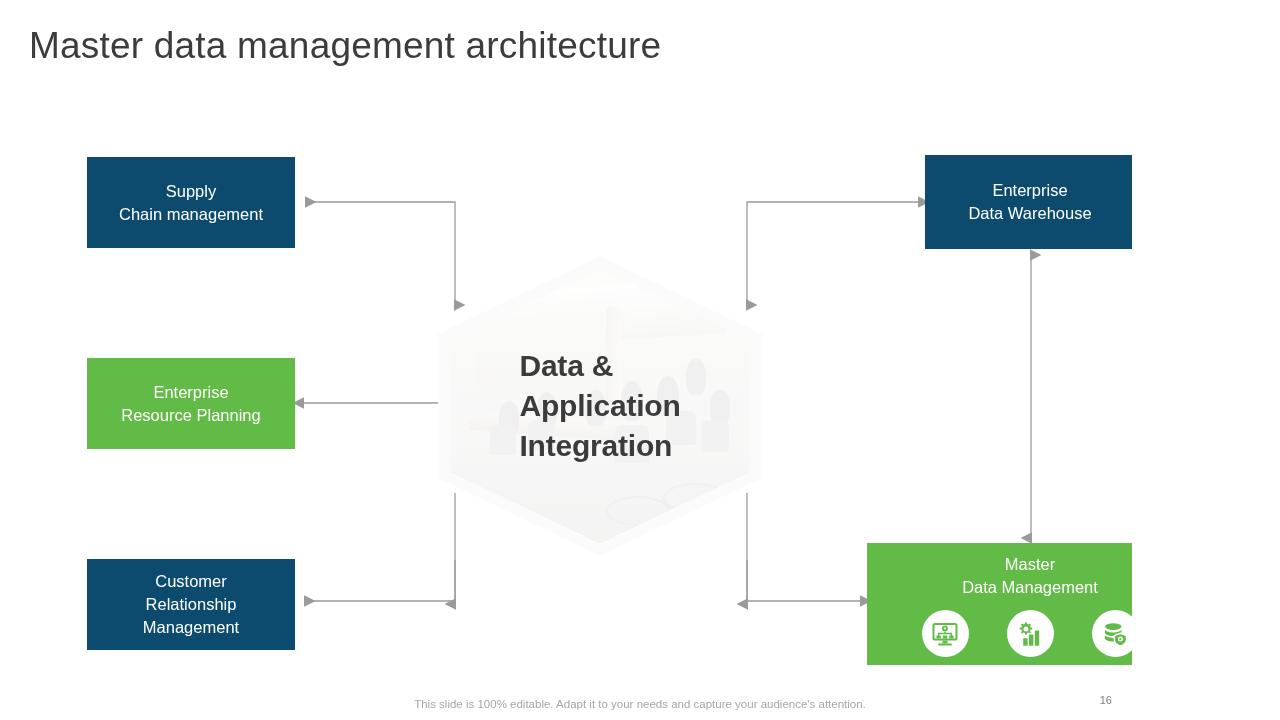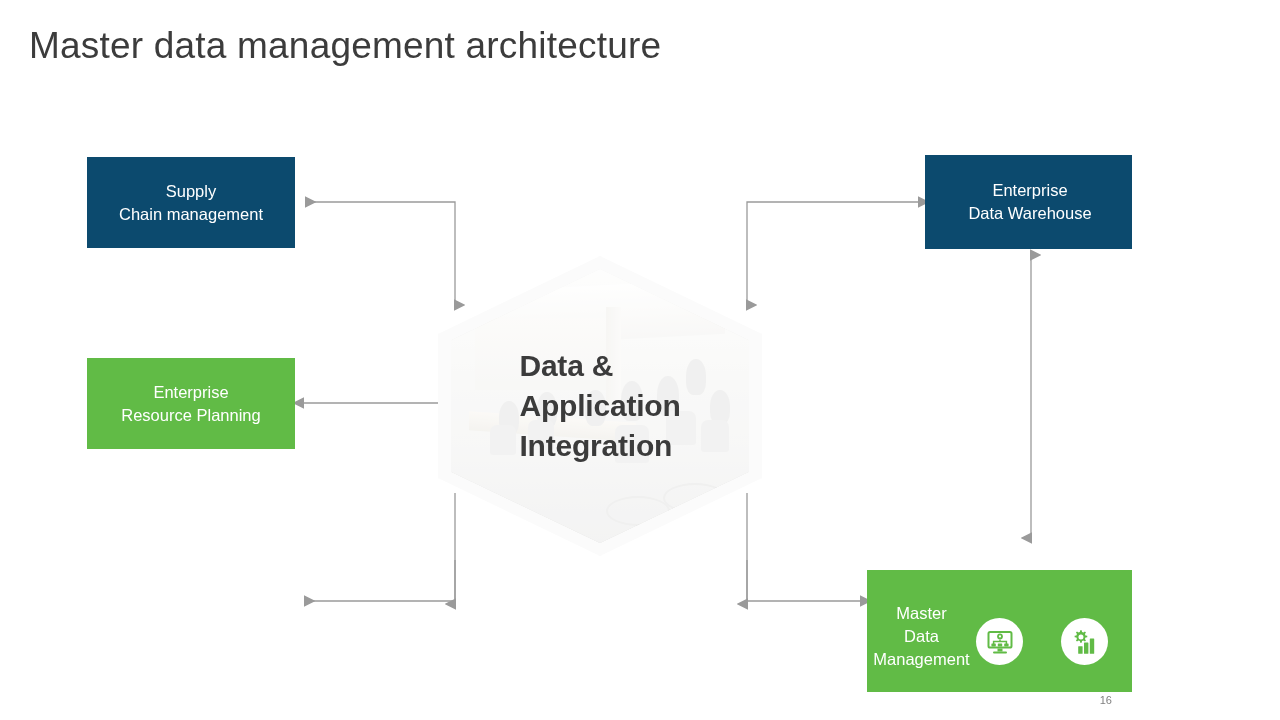--- a/index.html
+++ b/index.html
@@ -59,24 +59,23 @@
   .blue  { background: #0c4a6e; }
   .green { background: #61bb46; }
 
   #node-scm { left: 87px;  top: 157px; width: 208px; height: 91px; }
   #node-erp { left: 87px;  top: 358px; width: 208px; height: 91px; }
   #node-crm { left: 87px;  top: 559px; width: 208px; height: 91px; }
   #node-edw { left: 925px; top: 155px; width: 210px; height: 94px; }
 
   #node-mdm {
     left: 867px; top: 543px; width: 326px; height: 122px;
-    flex-direction: row;
+    flex-direction: column;
     justify-content: flex-start;
     padding-top: 10px;
-    margin-top: 27px;
   }
   #node-mdm .node-label { font-size: 16.5px; line-height: 23px; }
   .mdm-icons {
     display: flex;
     gap: 38px;
     margin-top: 11px;
   }
   .icon-circle {
     width: 47px;
     height: 47px;
@@ -285,20 +284,25 @@
   <div class="node blue" id="node-scm">
     <span class="node-label">Supply
 Chain management</span>
   </div>
 
   <div class="node green" id="node-erp">
     <span class="node-label">Enterprise
 Resource Planning</span>
   </div>
 
+  <div class="node blue" id="node-crm">
+    <span class="node-label">Customer
+Relationship
+Management</span>
+  </div>
 
   <div class="node blue" id="node-edw">
     <span class="node-label">Enterprise
 Data Warehouse</span>
   </div>
 
   <div class="node green" id="node-mdm">
     <span class="node-label">Master
 Data Management</span>
 
@@ -347,15 +351,16 @@
           <path d="M19.4 13.2 l6.1 2.35 v4.0 c0 3.35 -2.6 5.5 -6.1 6.6 c-3.5 -1.1 -6.1 -3.25 -6.1 -6.6
                    v-4.0 z" fill="#61bb46" stroke="#ffffff" stroke-width="1.5"></path>
           <circle cx="19.4" cy="19.0" r="2.5" fill="#ffffff"></circle>
           <circle cx="19.4" cy="19.0" r="1.1" fill="#61bb46"></circle>
         </svg>
       </div>
 
     </div>
   </div>
 
+  <div id="footer-note">This slide is 100% editable. Adapt it to your needs and capture your audience's attention.</div>
   <div id="page-number">16</div>
 
 </div>
 
 </body></html>

